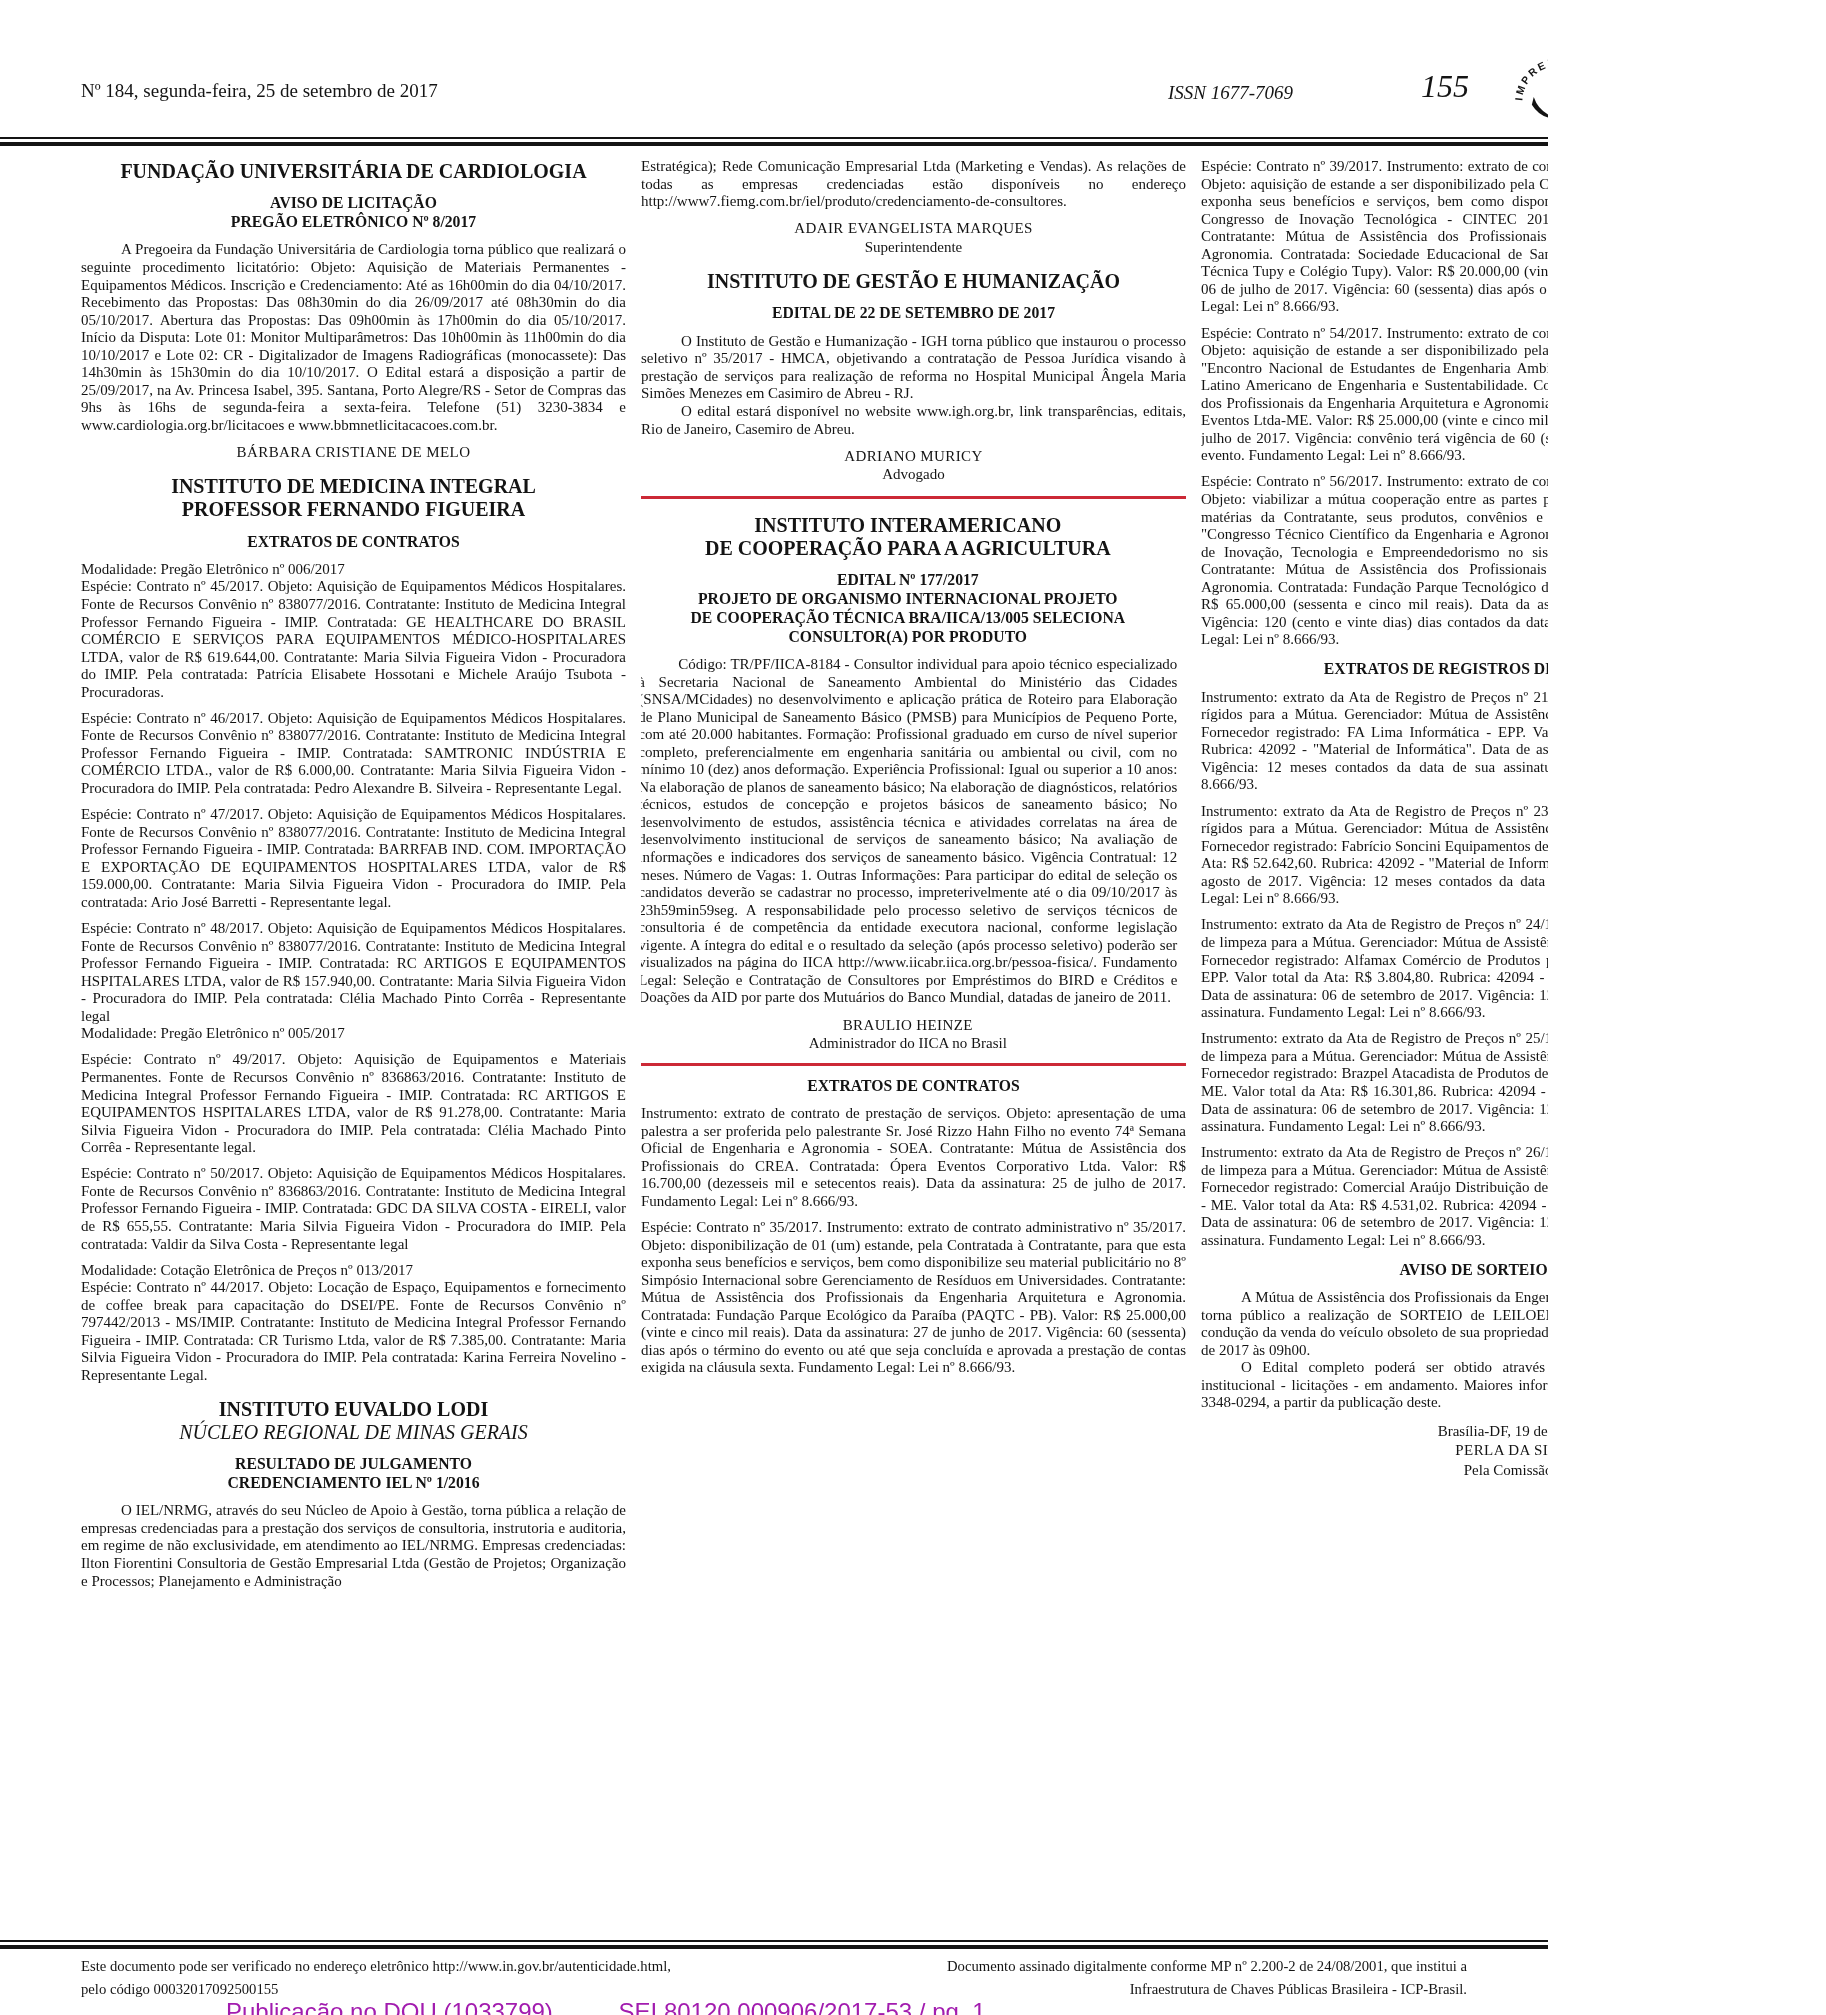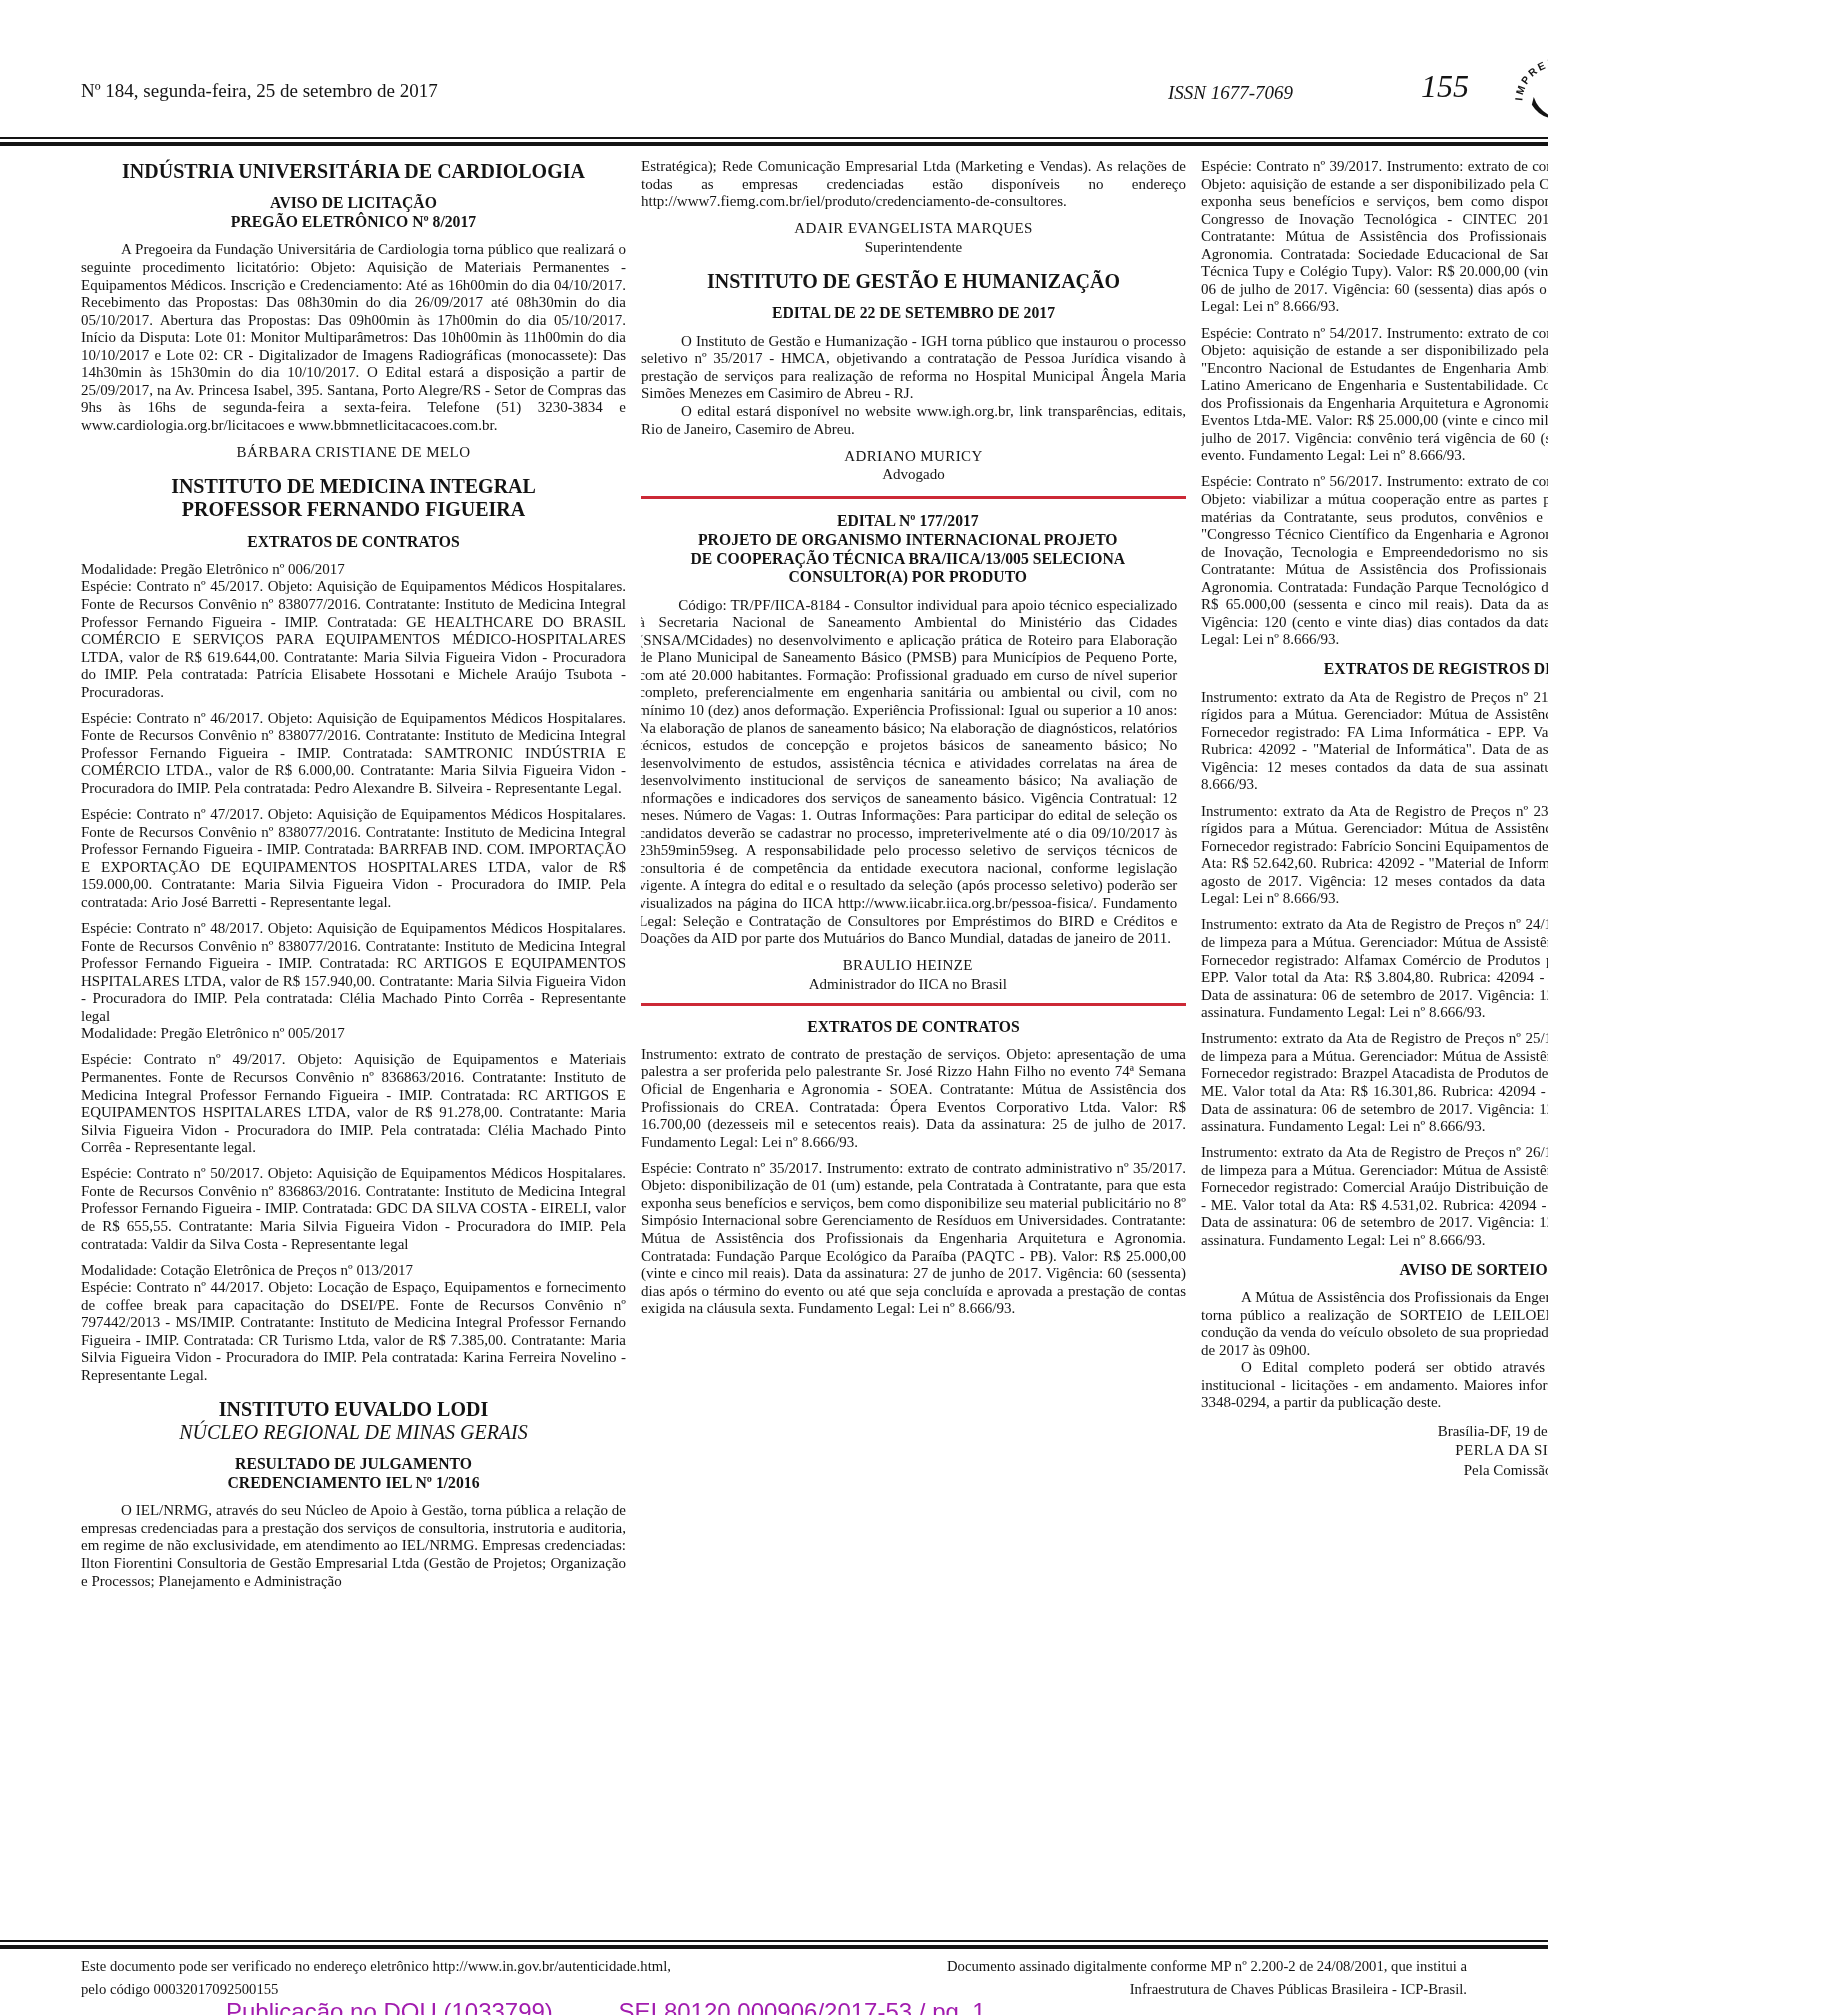--- a/index.html
+++ b/index.html
@@ -65,21 +65,21 @@
           <text x="56" y="92" font-size="10" text-anchor="middle" font-family="Liberation Sans, sans-serif">1808</text>
         </g>
       </svg>
     </div>
   </div>
   <div class="rule-double hdr-rule"></div>
 
   <main class="cols">
 
     <section class="col">
-      <div class="h1 first">INDÚSTRIA UNIVERSITÁRIA DE CARDIOLOGIA</div>
+      <div class="h1 first">FUNDAÇÃO UNIVERSITÁRIA DE CARDIOLOGIA</div>
       <div class="h2">
         <div>AVISO DE LICITAÇÃO</div>
         <div>PREGÃO ELETRÔNICO Nº 8/2017</div>
       </div>
       <p class="indent">A Pregoeira da Fundação Universitária de Cardiologia torna público que realizará o seguinte procedimento licitatório: Objeto: Aquisição de Materiais Permanentes - Equipamentos Médicos. Inscrição e Credenciamento: Até as 16h00min do dia 04/10/2017. Recebimento das Propostas: Das 08h30min do dia 26/09/2017 até 08h30min do dia 05/10/2017. Abertura das Propostas: Das 09h00min às 17h00min do dia 05/10/2017. Início da Disputa: Lote 01: Monitor Multiparâmetros: Das 10h00min às 11h00min do dia 10/10/2017 e Lote 02: CR - Digitalizador de Imagens Radiográficas (monocassete): Das 14h30min às 15h30min do dia 10/10/2017. O Edital estará a disposição a partir de 25/09/2017, na Av. Princesa Isabel, 395. Santana, Porto Alegre/RS - Setor de Compras das 9hs às 16hs de segunda-feira a sexta-feira. Telefone (51) 3230-3834 e www.cardiologia.org.br/licitacoes e www.bbmnetlicitacacoes.com.br.</p>
       <div class="sig">
         <div class="sig-name">BÁRBARA CRISTIANE DE MELO</div>
       </div>
 
       <div class="h1">
@@ -119,20 +119,24 @@
       <div class="h1">INSTITUTO DE GESTÃO E HUMANIZAÇÃO</div>
       <div class="h2">EDITAL DE 22 DE SETEMBRO DE 2017</div>
       <p class="indent" style="margin-bottom:0;">O Instituto de Gestão e Humanização - IGH torna público que instaurou o processo seletivo nº 35/2017 - HMCA, objetivando a contratação de Pessoa Jurídica visando à prestação de serviços para realização de reforma no Hospital Municipal Ângela Maria Simões Menezes em Casimiro de Abreu - RJ.</p>
       <p class="indent">O edital estará disponível no website www.igh.org.br, link transparências, editais, Rio de Janeiro, Casemiro de Abreu.</p>
       <div class="sig">
         <div class="sig-name">ADRIANO MURICY</div>
         <div>Advogado</div>
       </div>
 
       <div class="red-box">
+        <div class="h1">
+          <div>INSTITUTO INTERAMERICANO</div>
+          <div>DE COOPERAÇÃO PARA A AGRICULTURA</div>
+        </div>
         <div class="h2">
           <div>EDITAL Nº 177/2017</div>
           <div>PROJETO DE ORGANISMO INTERNACIONAL PROJETO</div>
           <div>DE COOPERAÇÃO TÉCNICA BRA/IICA/13/005 SELECIONA</div>
           <div>CONSULTOR(A) POR PRODUTO</div>
         </div>
         <p class="indent">Código: TR/PF/IICA-8184 - Consultor individual para apoio técnico especializado à Secretaria Nacional de Saneamento Ambiental do Ministério das Cidades (SNSA/MCidades) no desenvolvimento e aplicação prática de Roteiro para Elaboração de Plano Municipal de Saneamento Básico (PMSB) para Municípios de Pequeno Porte, com até 20.000 habitantes. Formação: Profissional graduado em curso de nível superior completo, preferencialmente em engenharia sanitária ou ambiental ou civil, com no mínimo 10 (dez) anos deformação. Experiência Profissional: Igual ou superior a 10 anos: Na elaboração de planos de saneamento básico; Na elaboração de diagnósticos, relatórios técnicos, estudos de concepção e projetos básicos de saneamento básico; No desenvolvimento de estudos, assistência técnica e atividades correlatas na área de desenvolvimento institucional de serviços de saneamento básico; Na avaliação de informações e indicadores dos serviços de saneamento básico. Vigência Contratual: 12 meses. Número de Vagas: 1. Outras Informações: Para participar do edital de seleção os candidatos deverão se cadastrar no processo, impreterivelmente até o dia 09/10/2017 às 23h59min59seg. A responsabilidade pelo processo seletivo de serviços técnicos de consultoria é de competência da entidade executora nacional, conforme legislação vigente. A íntegra do edital e o resultado da seleção (após processo seletivo) poderão ser visualizados na página do IICA http://www.iicabr.iica.org.br/pessoa-fisica/. Fundamento Legal: Seleção e Contratação de Consultores por Empréstimos do BIRD e Créditos e Doações da AID por parte dos Mutuários do Banco Mundial, datadas de janeiro de 2011.</p>
         <div class="sig" style="margin-bottom:1.9px;">
           <div class="sig-name">BRAULIO HEINZE</div>
           <div>Administrador do IICA no Brasil</div>

